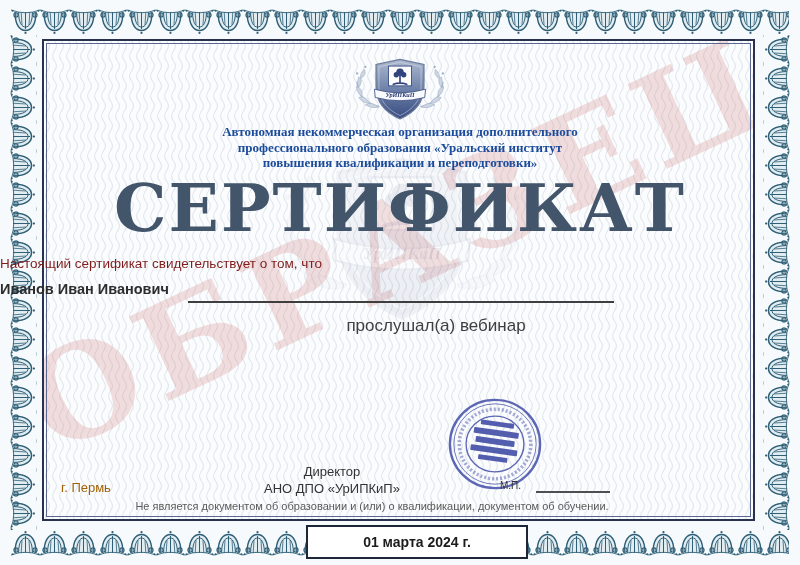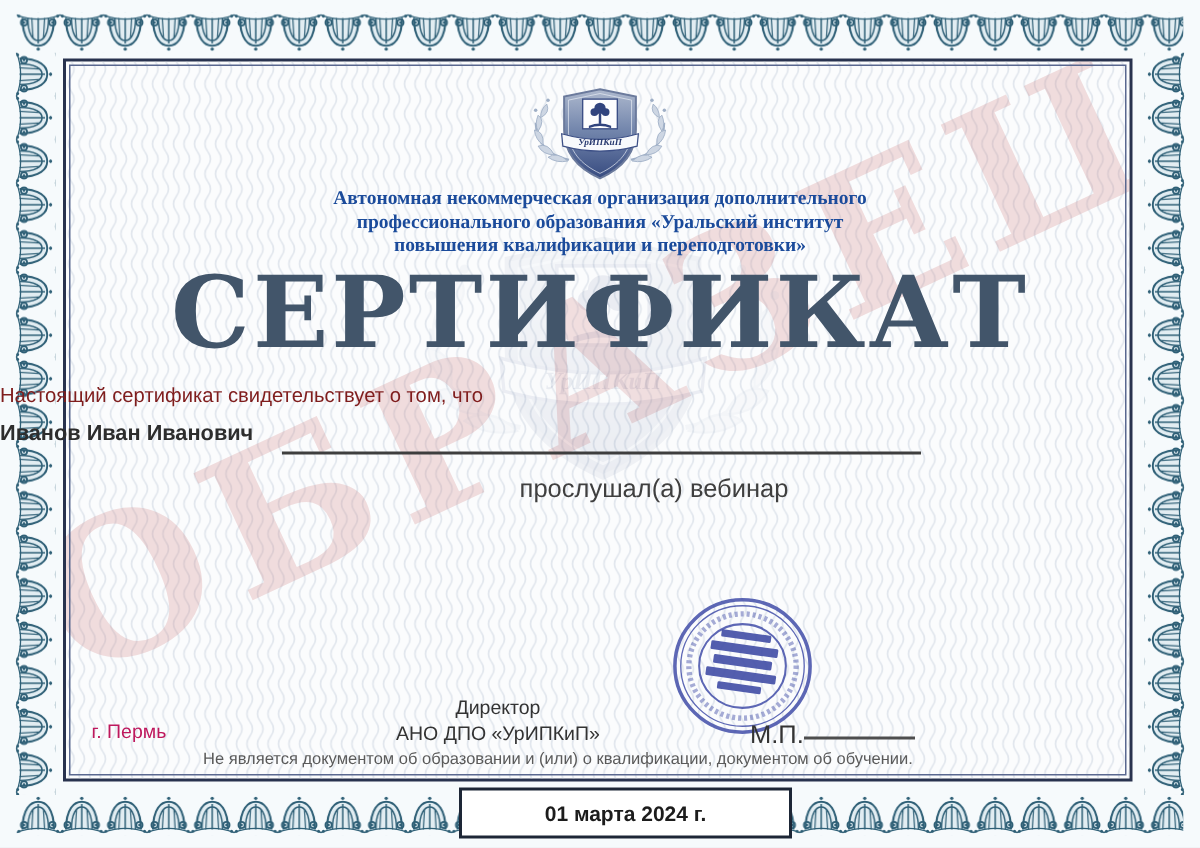--- a/index.html
+++ b/index.html
@@ -25,22 +25,22 @@
   .title{left:0;top:176px;width:800px;text-align:center;font-family:"DejaVu Serif",serif;
          font-weight:bold;font-size:66px;line-height:64px;color:#42556a;letter-spacing:2px;}
   .statement{left:0;top:256px;width:800px;text-align:left;font-size:13.5px;color:#7f1d1d;}
   .name{left:0;top:281px;width:800px;text-align:left;font-weight:bold;font-size:14.5px;color:#2d2d2d;}
   .nameline{left:188px;top:301px;width:426px;border-top:2px solid #3e3e3e;height:0;}
   .action{left:0;top:316px;width:800px;text-align:center;font-size:17px;color:#3f3f3f;padding-left:36px;}
   .topic{left:0;top:343px;width:800px;text-align:center;font-weight:bold;
          font-size:13.5px;line-height:19px;color:#303030;}
   .stamp{left:446px;top:396px;width:98px;height:96px;}
   .director{left:264px;top:464px;font-size:13px;line-height:16.5px;color:#333;text-align:center;}
-  .city{left:61px;top:480px;font-size:13px;color:#be185d;text-align:right;}
-  .mp{left:500px;top:480px;font-size:17px;color:#333;z-index:3;}
+  .city{left:61px;top:480px;font-size:13px;color:#a16207;text-align:right;}
+  .mp{left:500px;top:480px;font-size:10px;color:#333;z-index:3;}
   .sigline{left:536px;top:491px;width:74px;border-top:2px solid #4e4e4e;height:0;z-index:3;}
   .disclaimer{left:0;top:500px;width:744px;text-align:center;font-size:11px;color:#5a5a5a;}
   .datebox{left:291px;top:525px;width:218px;height:30px;background:#fff;border:2px solid #1d2636;
            display:flex;align-items:center;justify-content:center;z-index:6;
            font-weight:bold;font-size:14px;color:#1c1c1c;margin-left:15px;}
 </style>
 </head>
 <body>
 
 <div class="page">

